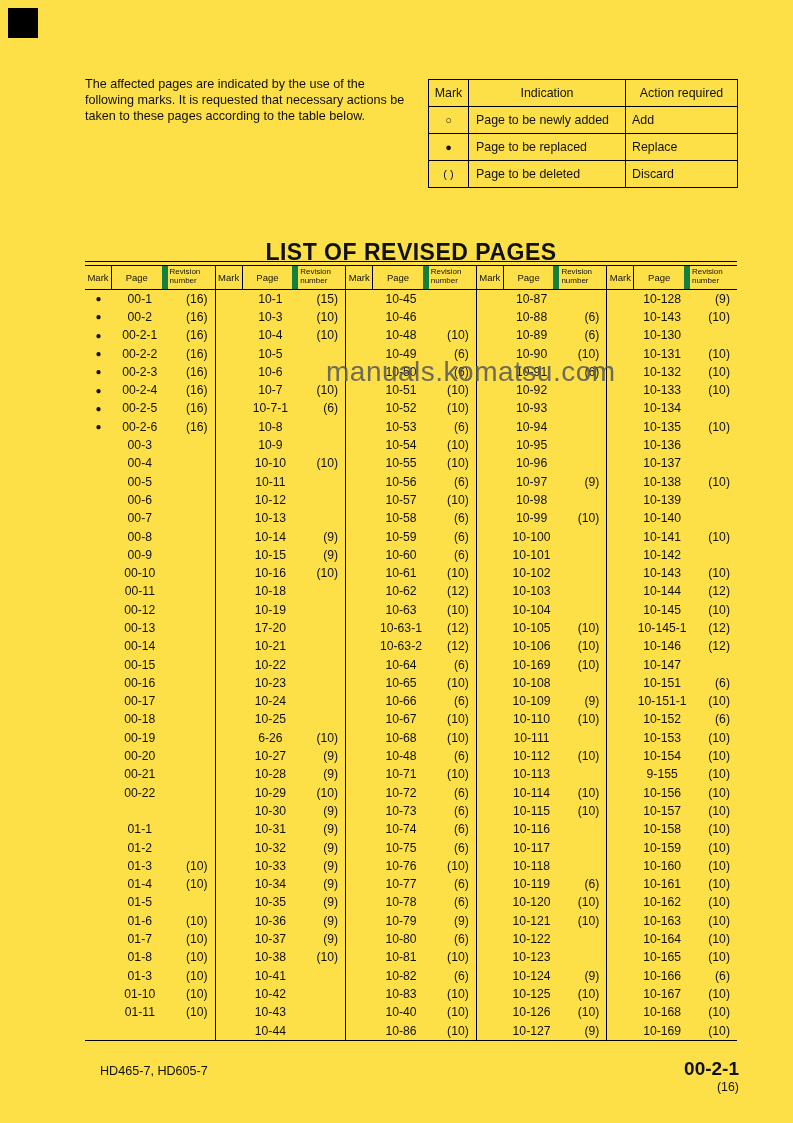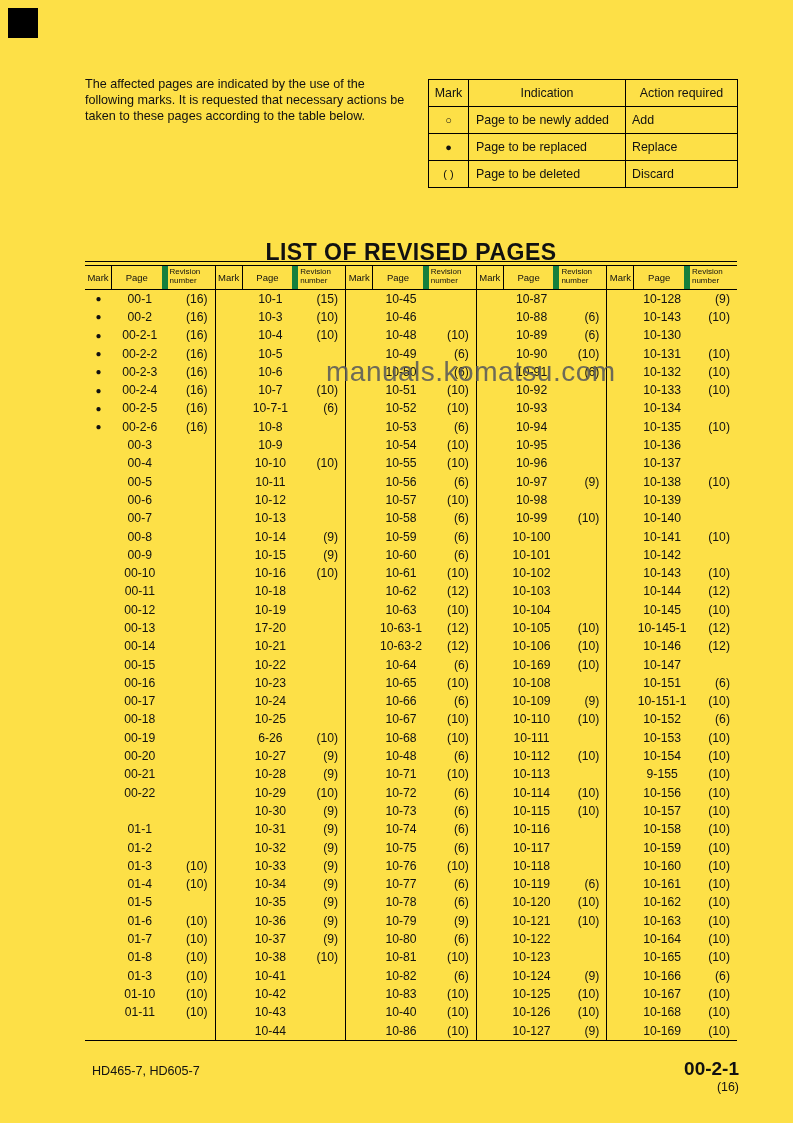--- a/index.html
+++ b/index.html
@@ -63,21 +63,21 @@
   .c-rev  { width:47px; text-align:right; padding-right:7px; white-space:nowrap; }
 
   .watermark {
     position:absolute; left:306px; top:356px; z-index:5;
     font-size:28px; color:rgba(90,90,90,0.88); letter-spacing:0.5px;
     font-family:"Liberation Sans", sans-serif;
     margin-left:20px;
   }
 
   .footer-left {
-    position:absolute; left:92px; top:1064px; font-size:12.6px;
+    position:absolute; left:100px; top:1064px; font-size:12.6px;
   }
   .footer-page {
     position:absolute; right:54px; top:1058px; text-align:right;
   }
   .footer-page .pnum { font-size:19px; font-weight:bold; display:block; }
   .footer-page .prev { font-size:12.4px; display:block; margin-top:0px; }
 </style>
 </head>
 <body>
 

